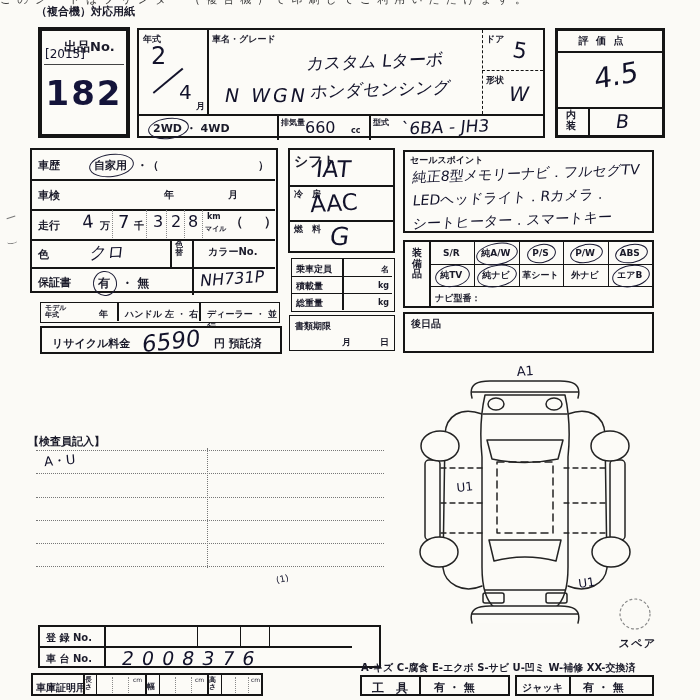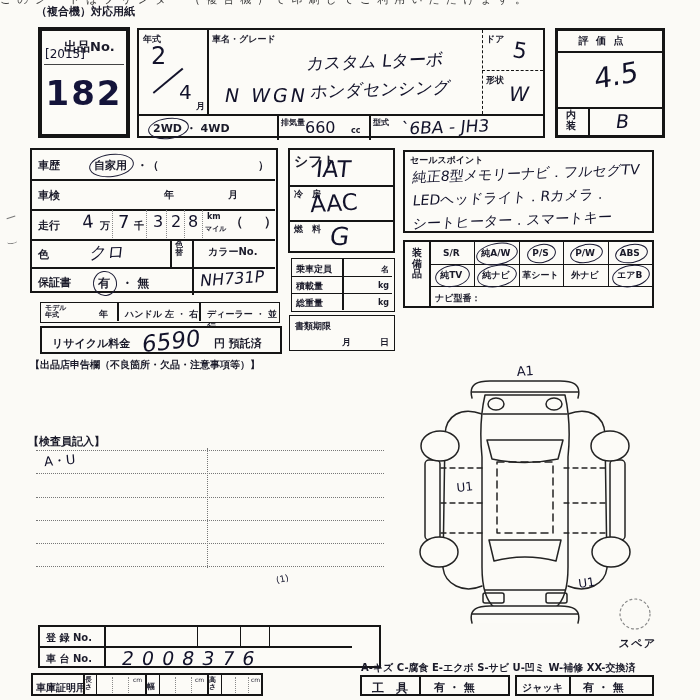--- a/index.html
+++ b/index.html
@@ -147,21 +147,20 @@
     <div class="abs b" style="left:84px;top:5px;font-size:9px">ハンドル 左 ・ 右</div>
     <div class="vl" style="left:158px;top:0;height:18px"></div>
     <div class="abs b" style="left:166px;top:5px;font-size:9px">ディーラー ・ 並行</div>
   </div>
 
   <div class="box" style="left:40px;top:326px;width:242px;height:28px">
     <div class="abs b" style="left:10px;top:8px;font-size:11px">リサイクル料金</div>
     <div class="abs hw" style="left:100px;top:0px;font-size:23px;transform:rotate(-6deg) skewX(-10deg)">6590</div>
     <div class="abs b" style="left:172px;top:8px;font-size:11px">円 預託済</div>
   </div>
-  <div class="abs b" style="left:30px;top:358px;font-size:10px">【出品店申告欄（不良箇所・欠品・注意事項等）】</div>
 
   <div class="box" style="left:288px;top:148px;width:107px;height:105px">
     <div class="abs b" style="left:4px;top:3px;font-size:14px">シフト</div>
     <div class="abs hw" style="left:26px;top:6px;font-size:23px;transform:skewX(-6deg)">IAT</div>
     <div class="hl" style="left:0;top:35px;width:103px"></div>
     <div class="abs b" style="left:4px;top:38px;font-size:9px">冷　房</div>
     <div class="abs hw" style="left:20px;top:40px;font-size:23px;transform:rotate(-3deg)">AAC</div>
     <div class="hl" style="left:0;top:70px;width:103px"></div>
     <div class="abs b" style="left:4px;top:73px;font-size:9px">燃　料</div>
     <div class="abs hw" style="left:40px;top:72px;font-size:25px;transform:skewX(-8deg)">G</div>
@@ -209,20 +208,23 @@
     <div class="abs" style="left:24px;top:0;width:223px;height:22px;display:flex;text-align:center;font-size:9px;font-weight:bold;align-items:center">
       <div style="flex:1"><span>S/R</span></div>
       <div style="flex:1"><span class="bc">純A/W</span></div>
       <div style="flex:1"><span class="bc">P/S</span></div>
       <div style="flex:1"><span class="bc">P/W</span></div>
       <div style="flex:1"><span class="bc">ABS</span></div>
     </div>
     <div class="abs b" style="left:30px;top:50px;font-size:9px">ナビ型番：</div>
   </div>
 
+  <div class="box" style="left:403px;top:312px;width:251px;height:41px">
+    <div class="abs b" style="left:6px;top:3px;font-size:10px">後日品</div>
+  </div>
 
   <div class="abs b" style="left:28px;top:434px;font-size:11px">【検査員記入】</div>
   <div class="abs hw" style="left:44px;top:452px;font-size:13px;transform:rotate(-5deg)">A・U</div>
   <div class="dot" style="left:36px;top:450px;width:348px"></div>
   <div class="dot" style="left:36px;top:473px;width:348px"></div>
   <div class="dot" style="left:36px;top:497px;width:348px"></div>
   <div class="dot" style="left:36px;top:520px;width:348px"></div>
   <div class="dot" style="left:36px;top:543px;width:348px"></div>
   <div class="dot" style="left:36px;top:566px;width:348px"></div>
   <div class="abs" style="left:207px;top:448px;height:120px;border-left:1.5px dotted #777"></div>

